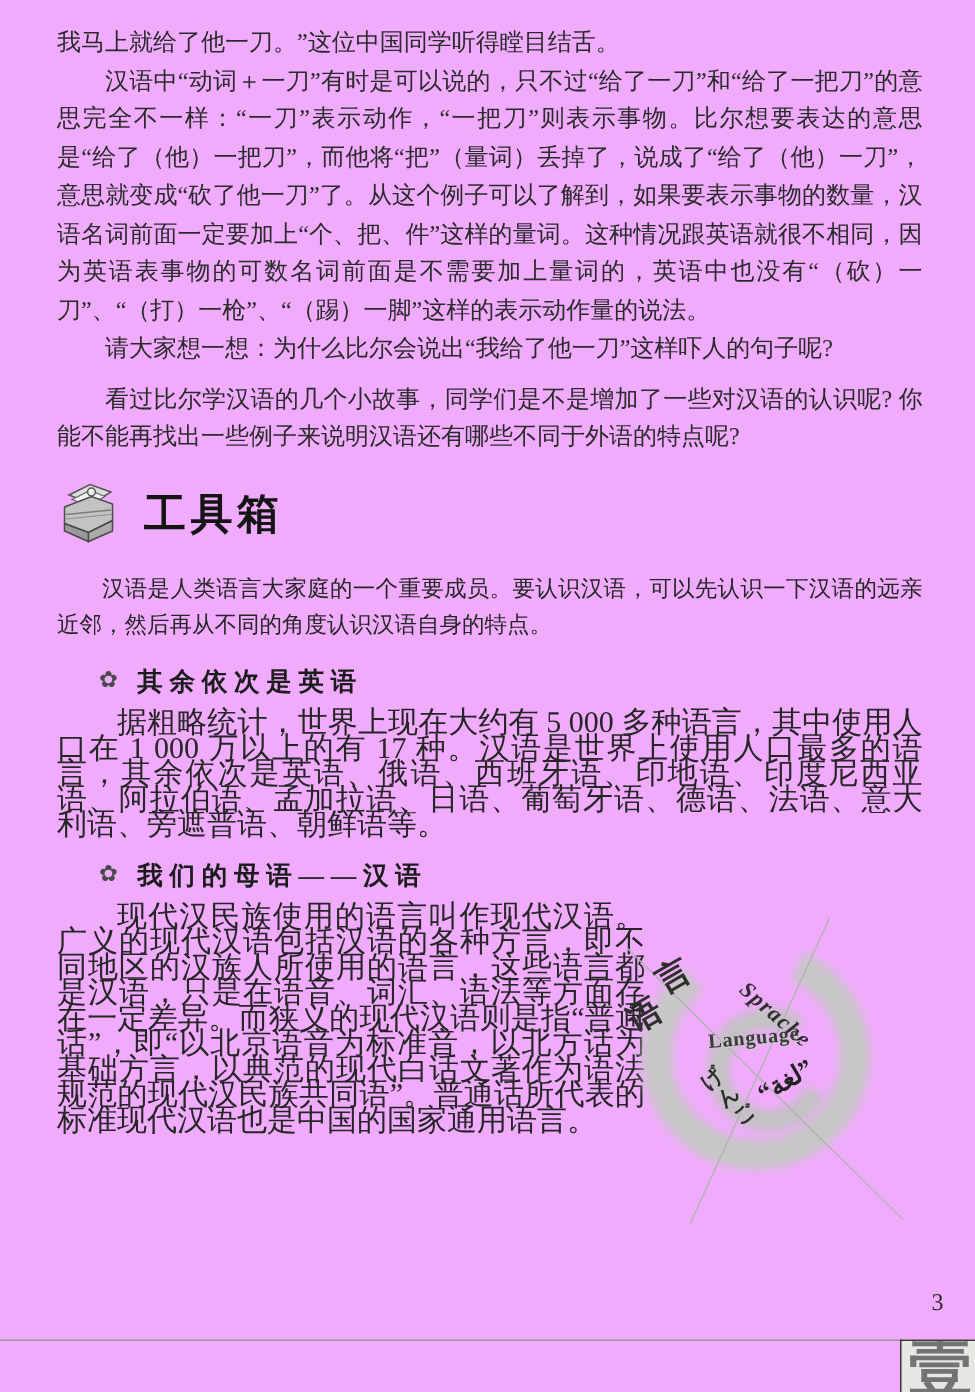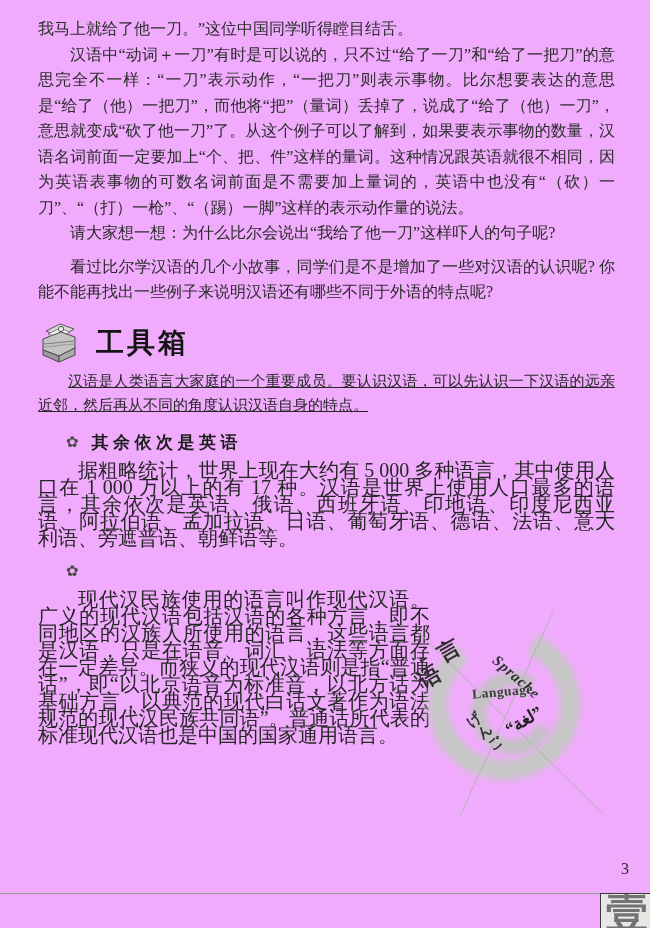--- a/index.html
+++ b/index.html
@@ -20,21 +20,21 @@
     margin-top:14px; display:flex; align-items:center; gap:16px; height:48px;
   }
   .toolbox-title {
     font-family:"Liberation Sans","DejaVu Sans",sans-serif;
     font-weight:bold; font-size:28px; letter-spacing:3px; color:#141414;
   }
   .section-text {
     margin:6px 0 0; font-size:20px; line-height:17px;
     text-align:justify; text-indent:2em; color:#262626;
   }
-  .intro { line-height:24.5px; margin-top:2px; font-size:15px;text-decoration:underline; }
+  .intro { line-height:24.5px; margin-top:14px; font-size:15px; }
   .sub-heading {
     margin-top:12px; display:flex; align-items:center; gap:13px;
     padding-left:28px; height:26px;
   }
   .flower { color:#4a4a4a; font-size:15px; line-height:1; }
   .sub-title {
     font-weight:bold; font-size:17px; letter-spacing:4.5px; color:#1c1c1c;
     font-family:"Liberation Serif","DejaVu Serif",serif;
   }
   .narrow { width:392px; }
@@ -106,20 +106,21 @@
     <p class="section-text intro">汉语是人类语言大家庭的一个重要成员。要认识汉语，可以先认识一下汉语的远亲近邻，然后再从不同的角度认识汉语自身的特点。</p>
 
     <div class="sub-heading">
       <span class="flower">✿</span>
       <span class="sub-title">其余依次是英语</span>
     </div>
     <p class="section-text">据粗略统计，世界上现在大约有 5 000 多种语言，其中使用人口在 1 000 万以上的有 17 种。汉语是世界上使用人口最多的语言，其余依次是英语、俄语、西班牙语、印地语、印度尼西亚语、阿拉伯语、孟加拉语、日语、葡萄牙语、德语、法语、意大利语、旁遮普语、朝鲜语等。</p>
 
     <div class="sub-heading">
       <span class="flower">✿</span>
+      <span class="sub-title">我们的母语——汉语</span>
     </div>
     <p class="section-text narrow">现代汉民族使用的语言叫作现代汉语。广义的现代汉语包括汉语的各种方言，即不同地区的汉族人所使用的语言，这些语言都是汉语，只是在语音、词汇、语法等方面存在一定差异。而狭义的现代汉语则是指“普通话”，即“以北京语音为标准音，以北方话为基础方言，以典范的现代白话文著作为语法规范的现代汉民族共同语”。普通话所代表的标准现代汉语也是中国的国家通用语言。</p>
   </div>
 
   <div class="figure">
     <svg width="230" height="215" viewBox="0 0 230 215">
       <defs>
         <filter id="soft" x="-40%" y="-40%" width="180%" height="180%">
           <feGaussianBlur stdDeviation="3.2"></feGaussianBlur>
         </filter>

